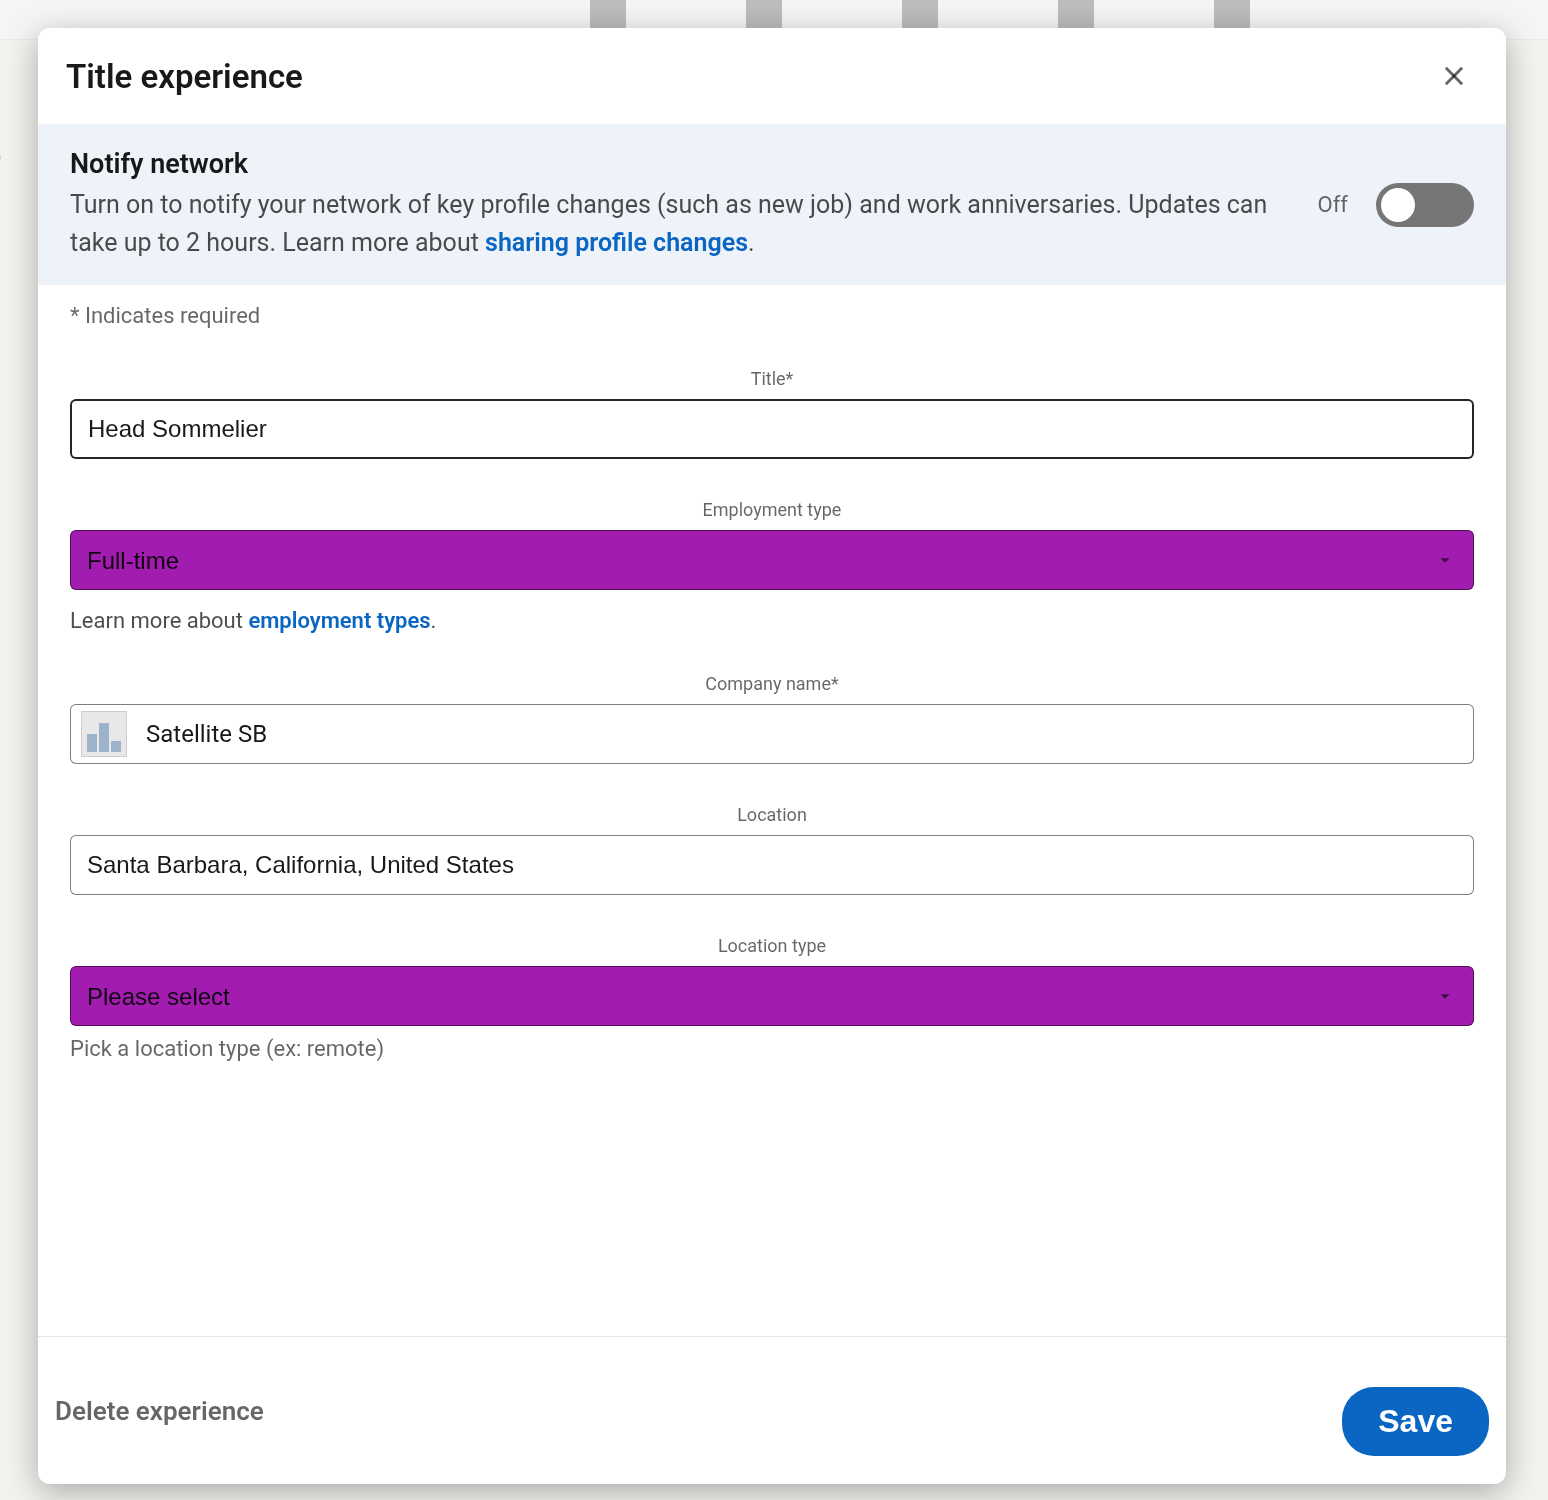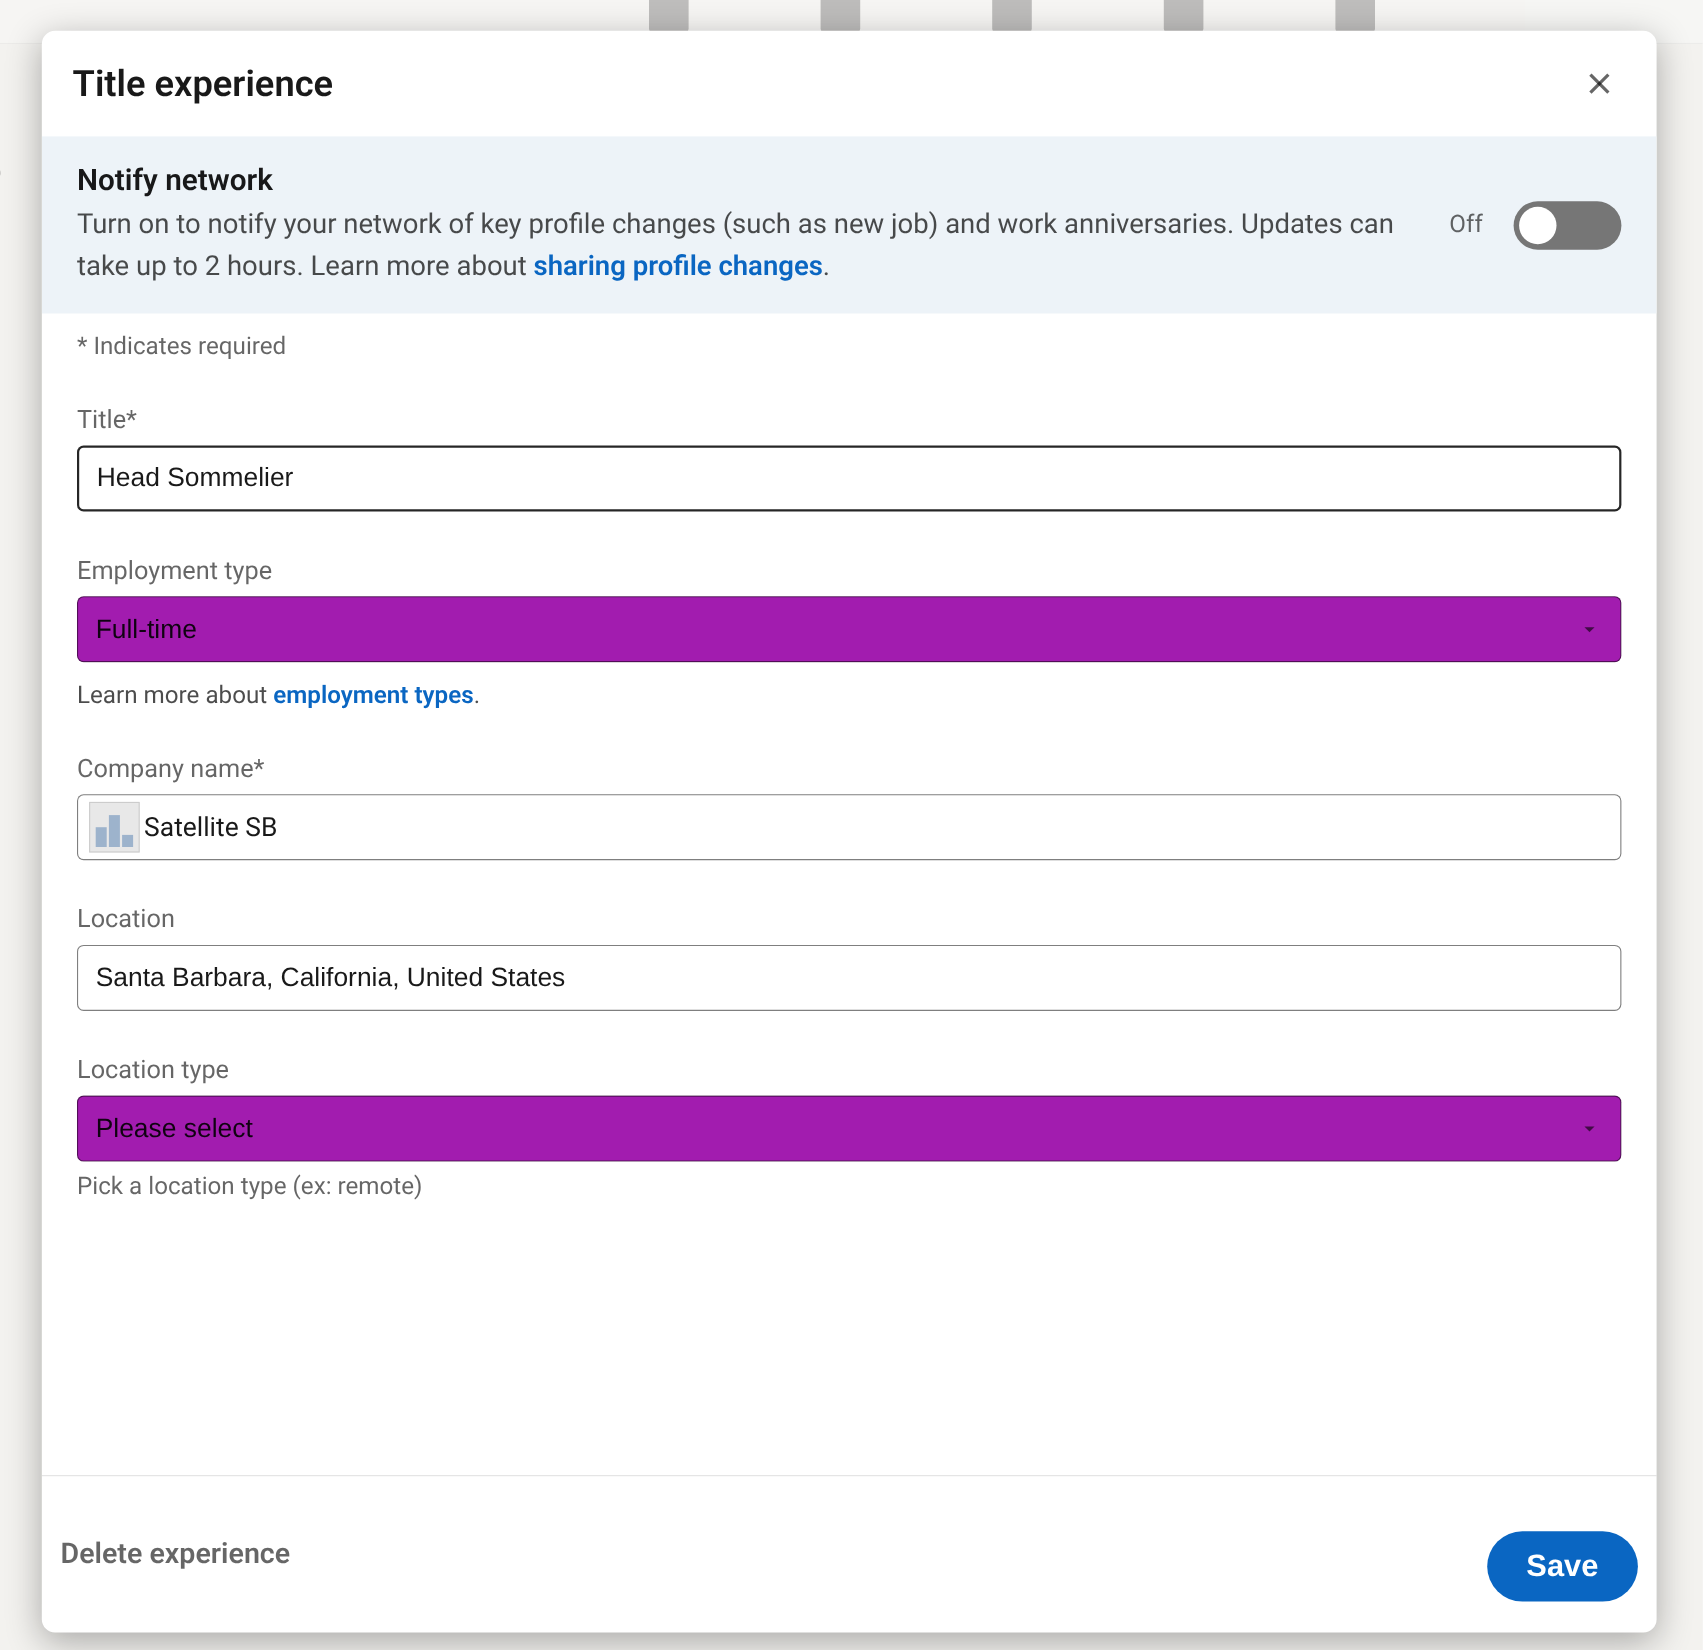--- a/index.html
+++ b/index.html
@@ -119,24 +119,25 @@
     }
     .required-note {
       font-size: 22px;
       color: rgba(0,0,0,0.6);
       margin-bottom: 40px;
     }
     .field-group {
       margin-bottom: 40px;
     }
     .field-label {
-      font-size: 23px;
+      font-size: 18px;
       color: rgba(0,0,0,0.6);
       display: block;
       margin-bottom: 10px;
+      text-align: center;
     }
     .text-input {
       width: 100%;
       height: 60px;
       padding: 12px 16px;
       font-size: 24px;
       color: rgba(0,0,0,0.9);
       border: 1px solid rgba(0,0,0,0.5);
       border-radius: 6px;
       background: #fff;
@@ -188,21 +189,21 @@
     }
     .company-input-wrap {
       display: flex;
       align-items: center;
       width: 100%;
       height: 60px;
       padding: 6px 16px 6px 10px;
       border: 1px solid rgba(0,0,0,0.5);
       border-radius: 6px;
       background: #fff;
-      gap: 4px;
+      gap: 19px;
     }
     .company-logo {
       width: 46px;
       height: 46px;
       background: #e8e8e8;
       border: 1px solid #ccc;
       display: flex;
       align-items: flex-end;
       justify-content: center;
       padding: 4px;
@@ -232,21 +233,21 @@
     }
     .delete-link {
       font-size: 26px;
       font-weight: 600;
       color: rgba(0,0,0,0.6);
       cursor: pointer;
     }
     .save-btn {
       background: #0a66c2;
       color: #fff;
-      font-size: 28px;
+      font-size: 32px;
       font-weight: 600;
       border: none;
       border-radius: 32px;
       padding: 16px 36px;
       cursor: pointer;
       margin-top: 22px;
     }
     .top-nav-bg {
       position: absolute;
       top: 0; left: 0; right: 0;

